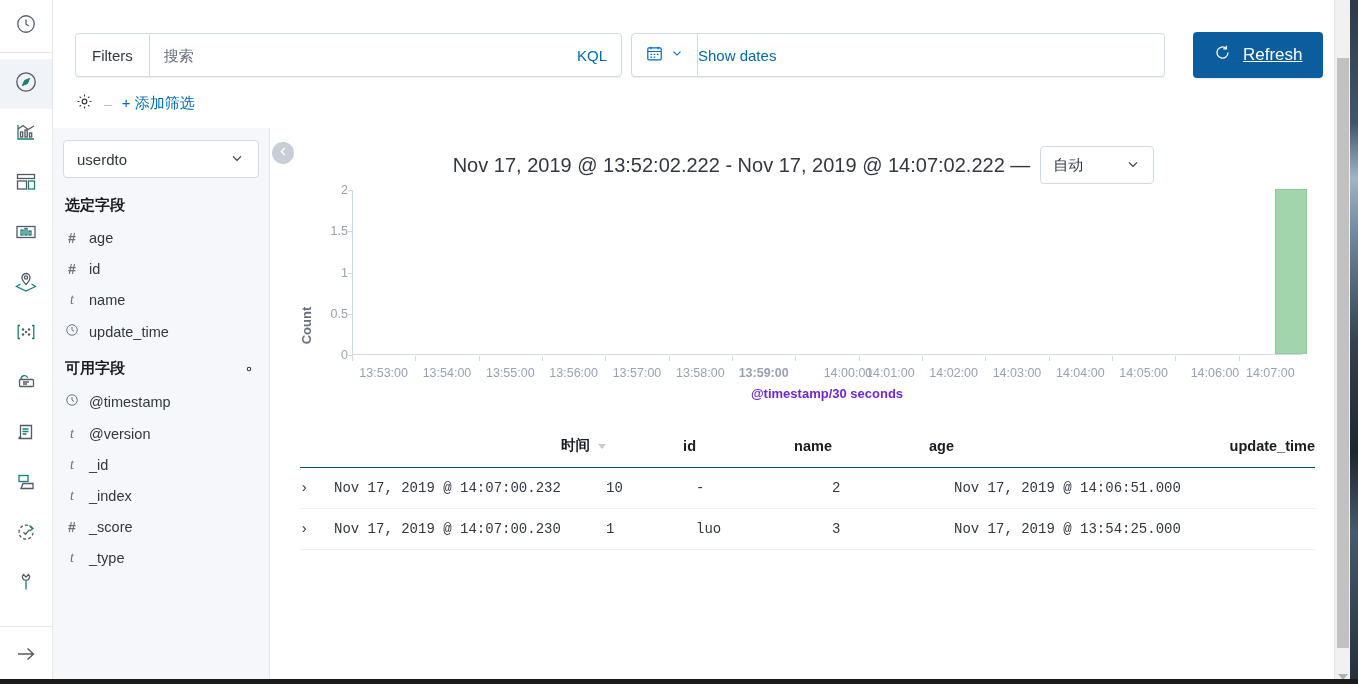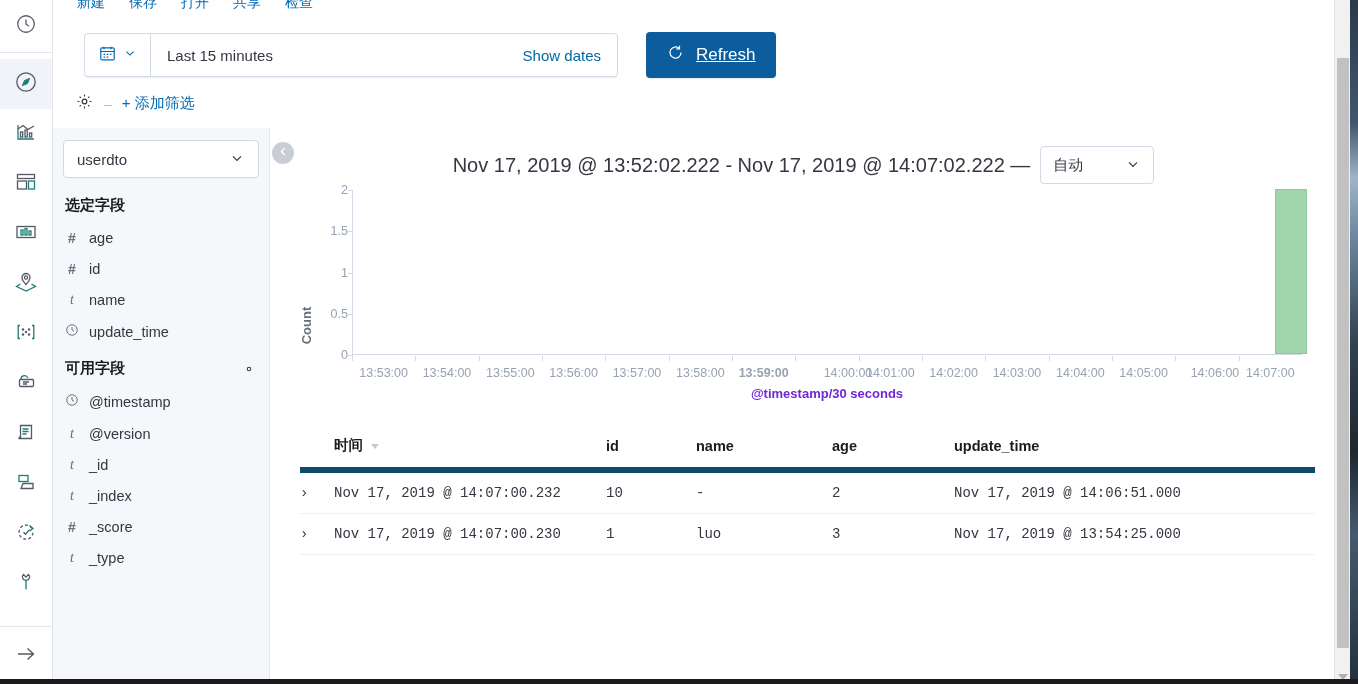--- a/index.html
+++ b/index.html
@@ -315,24 +315,24 @@
     font-size: 13px; font-weight: bold; color: #6d28d9;
   }
 
   
   .doctable {
     position: absolute; left: 30px; top: 300px;
     width: 1015px;
   }
   .doctable table { border-collapse: collapse; width: 1015px; }
   .doctable th {
-    text-align: left;
+    text-align: right;
     font-size: 14.5px; font-weight: bold; color: #1a1c21;
     padding: 8px 0 12px 0;
-    border-bottom: 6px solid #0c4a6e;
+    border-bottom: 1px solid #0c4a6e;
   }
   .doctable td {
     font-family: "Liberation Mono", monospace;
     font-size: 14px; color: #343741;
     padding: 12px 0 12px 0;
     border-bottom: 1px solid #eef0f4;
     vertical-align: middle;
   }
   .col-expand { width: 34px; }
   .col-time   { width: 272px; }
@@ -469,49 +469,44 @@
     </div>
     <div class="gnav-bottom">
       <span>
         <svg width="24" height="24" viewBox="0 0 24 24" fill="none" stroke="#535966" stroke-width="1.4">
           <path d="M4 12h15M13.5 6.5 19.5 12l-6 5.5"></path>
         </svg>
       </span>
     </div>
   </div>
 
-  <div class="topnav">
-    <div class="topnav-items">
-      <span>新建</span>
-      <span>保存</span>
-      <span>打开</span>
-      <span>共享</span>
-      <span>检查</span>
-    </div>
-  </div>
 
   <div class="querybar">
     <div class="qrow">
+      <div class="search-group">
+        <div class="filters-btn">Filters</div>
+        <input class="search-input" type="text" placeholder="搜索" style="">
+        <div class="kql-btn">KQL</div>
+      </div>
 
       <div class="date-group">
         <div class="date-quick">
           <span>
             <svg width="19" height="19" viewBox="0 0 24 24" fill="none" stroke="#006bb4" stroke-width="1.5">
               <rect x="3.5" y="5" width="17" height="15" rx="1.5"></rect>
               <path d="M3.5 9.5h17M7.5 3.5v3M16.5 3.5v3"></path>
               <path d="M7 13h2M11 13h2M15 13h2M7 16.5h2M11 16.5h2" stroke-width="1.6"></path>
             </svg>
           </span>
           <span>
             <svg width="14" height="14" viewBox="0 0 24 24" fill="none" stroke="#006bb4" stroke-width="2">
               <path d="M6 9.5 12 15.5 18 9.5"></path>
             </svg>
           </span>
         </div>
-        <div class="date-text">Last 15 minutes</div>
         <div class="show-dates">Show dates</div>
       </div>
 
       <button class="refresh-btn">
         <span>
           <svg width="19" height="19" viewBox="0 0 24 24" fill="none" stroke="#ffffff" stroke-width="1.6">
             <path d="M19 12a7 7 0 1 1-2.1-5"></path>
             <path d="M17 3.5v4h-4"></path>
           </svg>
         </span>

